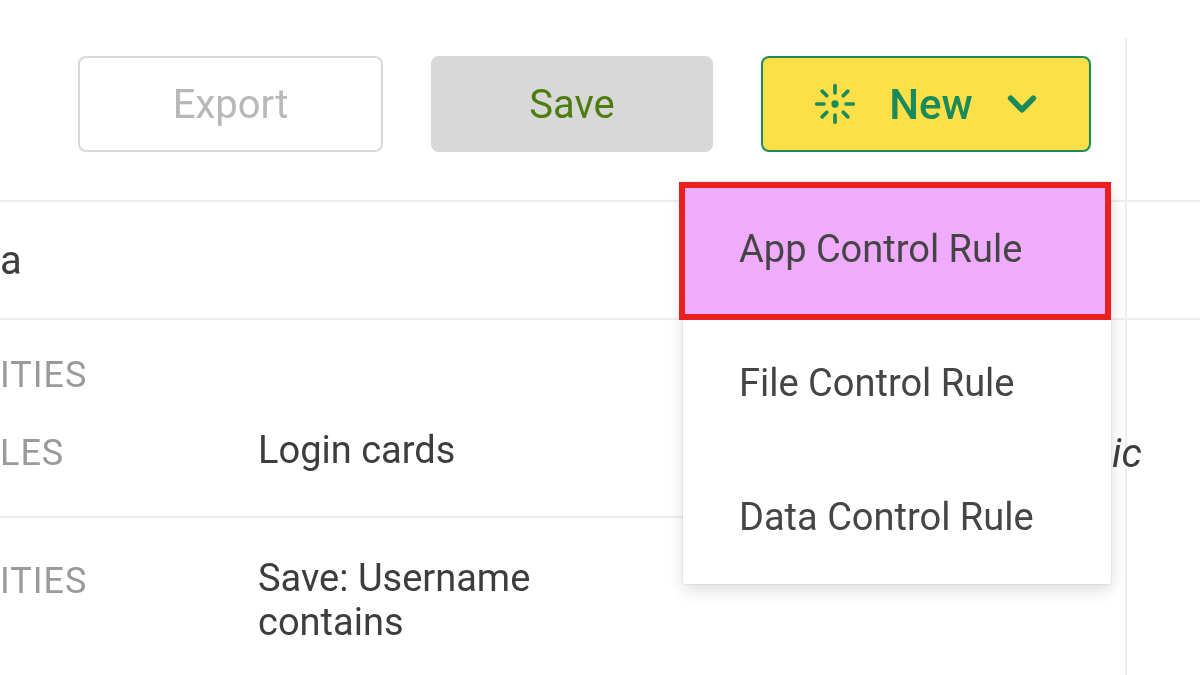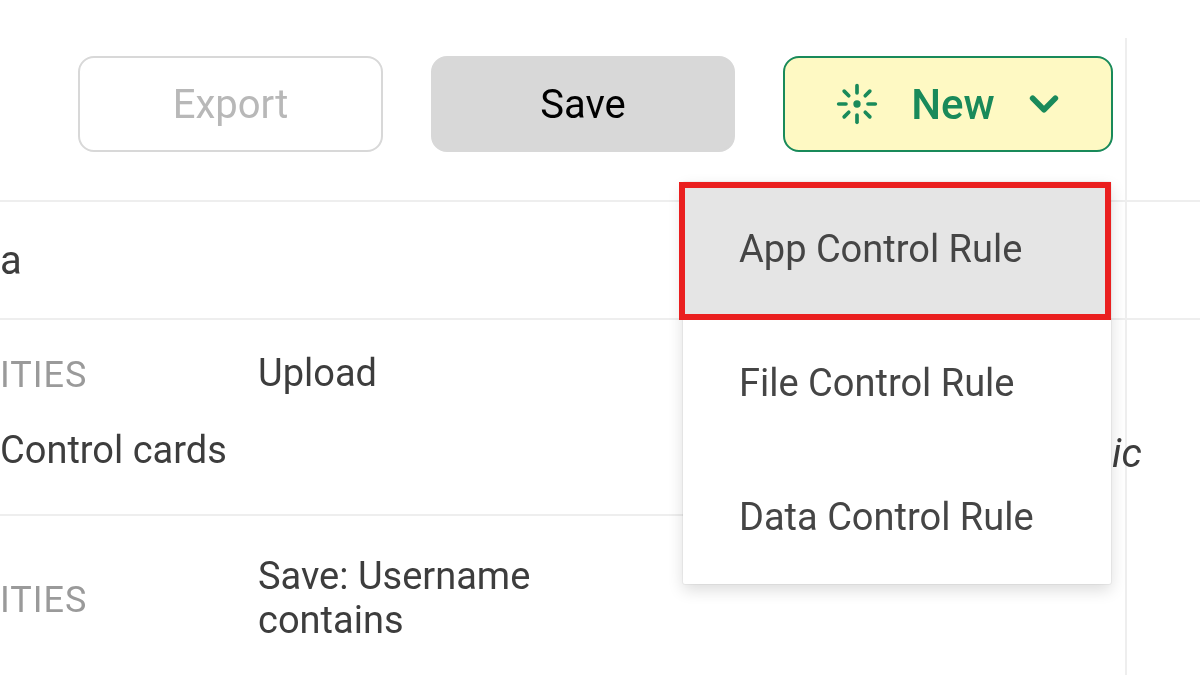--- a/index.html
+++ b/index.html
@@ -17,43 +17,43 @@
     }
     .toolbar {
       display: flex;
       gap: 48px;
       padding: 56px 0 48px 78px;
       border-bottom: 2px solid #eeeeee;
       align-items: center;
     }
     .btn {
       height: 96px;
-      border-radius: 16px;
+      border-radius: 8px;
       font-size: 40px;
       display: flex;
       align-items: center;
       justify-content: center;
       cursor: pointer;
       font-weight: 400;
     }
     .btn-export {
       width: 305px;
       background: #fff;
       border: 2px solid #d8d8d8;
       color: #b8b8b8;
     }
     .btn-save {
-      width: 304px;
+      width: 282px;
       background: #d8d8d8;
       border: 2px solid #d8d8d8;
-      color: #000000;
+      color: #4d7c0f;
     }
     .btn-new {
       width: 330px;
-      background: #fef9c3;
+      background: #fde047;
       border: 2px solid #198a5a;
       color: #198a5a;
       gap: 32px;
     }
     .btn-new .label {
       font-weight: 500;
       font-size: 42px;
     }
     .sparkle-icon {
       width: 44px;
@@ -78,21 +78,21 @@
     .dropdown-item {
       height: 134px;
       display: flex;
       align-items: center;
       padding: 0 56px;
       font-size: 38px;
       color: #454545;
       cursor: pointer;
     }
     .dropdown-item.highlighted {
-      background: #e5e5e5;
+      background: #f0abfc;
     }
     .highlight-box {
       position: absolute;
       top: 182px;
       left: 679px;
       width: 432px;
       height: 138px;
       border: 6px solid #ea1f1f;
       z-index: 200;
       pointer-events: none;
@@ -130,21 +130,21 @@
       left: 1112px;
       font-size: 40px;
       color: #3d3d3d;
       font-style: italic;
     }
     .rows-block {
       padding-top: 30px;
     }
     .data-row {
       display: flex;
-      align-items: center;
+      align-items: flex-start;
       padding-bottom: 32px;
     }
     .data-row .left-col {
       padding-top: 4px;
     }
     .section-divider {
       border-top: 2px solid #eeeeee;
       margin-top: 10px;
       padding-top: 38px;
       width: 688px;
@@ -191,24 +191,24 @@
 
 <div class="content-area">
   <div class="top-data-row">
     <span class="partial-a">a</span>
   </div>
   <div class="partial-right-text">ic</div>
 
   <div class="rows-block">
     <div class="data-row">
       <div class="left-col">ITIES</div>
-      <div class="right-col">Upload</div>
     </div>
     <div class="data-row">
-      <div class="right-col">Control cards</div>
+      <div class="left-col">LES</div>
+      <div class="right-col">Login cards</div>
     </div>
     <div class="section-divider"></div>
     <div class="data-row">
       <div class="left-col">ITIES</div>
       <div class="right-col" style="max-width:360px;">Save: Username contains</div>
     </div>
   </div>
 
 </div>
 

